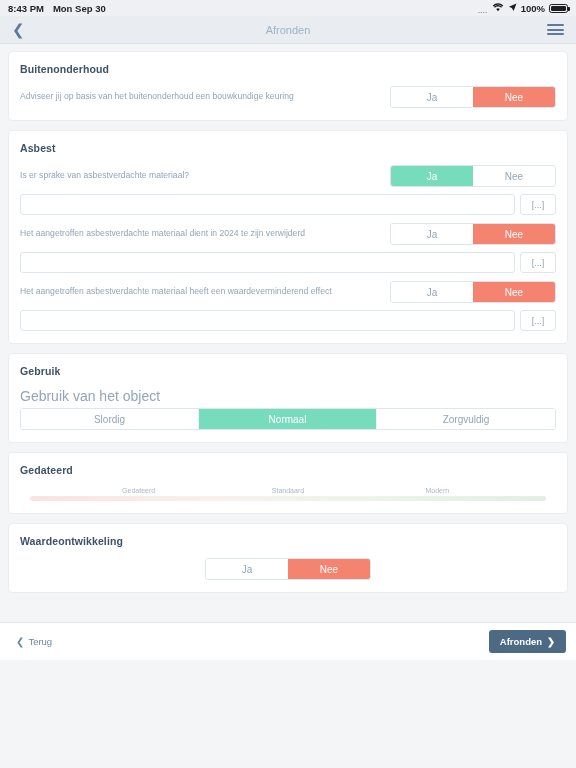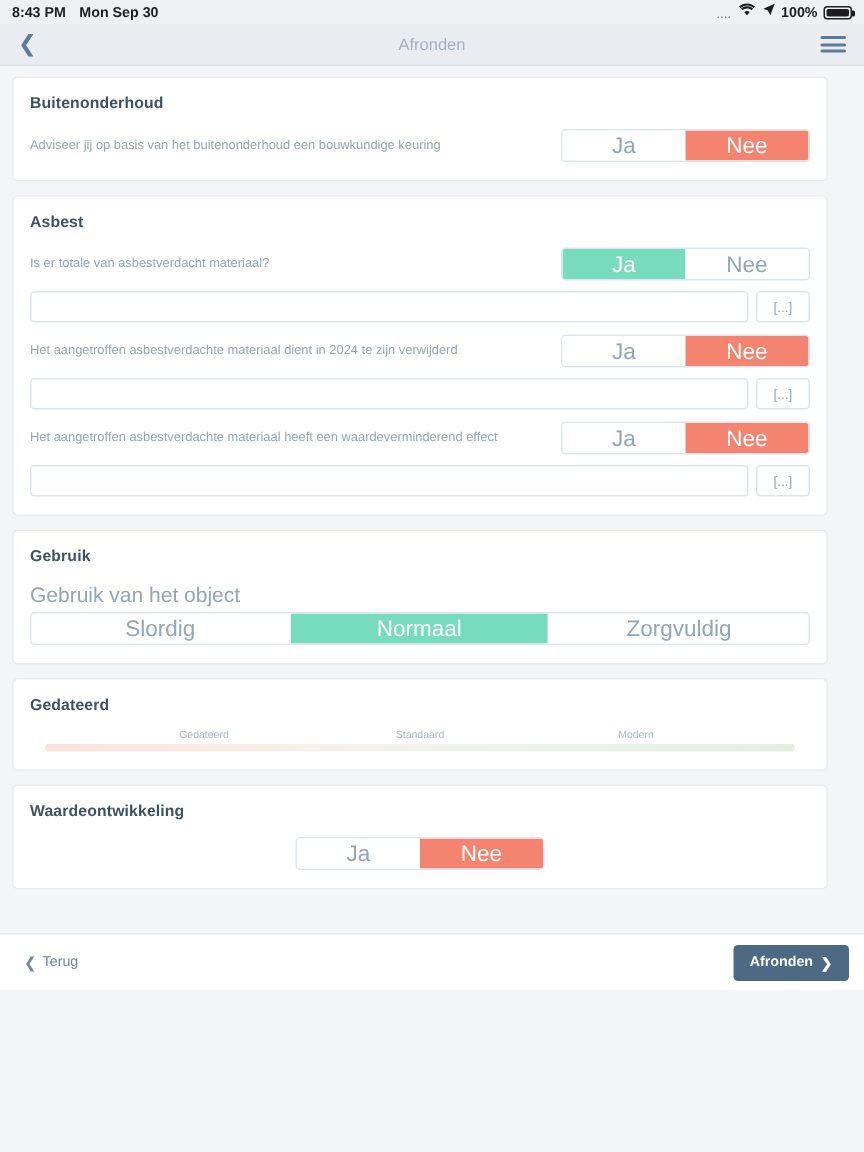--- a/index.html
+++ b/index.html
@@ -80,21 +80,21 @@
     gap: 2.5px;
     cursor: pointer;
     z-index: 2;
   }
   .nav-menu span { display:block; width: 17px; height: 2px; background: #5c7a99; border-radius: 1px; }
 
   
   .content {
     flex: 1 1 auto;
     overflow: hidden;
-    padding: 7px 24px 0 8px;
+    padding: 7px 8px 0 8px;
     background: #f4f5f7;
   }
 
   .card {
     background: #ffffff;
     border-radius: 4px;
     border: 1px solid #eaecef;
     margin-bottom: 9px;
     padding: 11px 11px 12px 11px;
   }
@@ -129,21 +129,21 @@
     border-radius: 3px;
     overflow: hidden;
     border: 1px solid #dde6ef;
     height: 22px;
   }
   .seg-item {
     flex: 1 1 50%;
     display: flex;
     align-items: center;
     justify-content: center;
-    font-size: 15px;
+    font-size: 10px;
     color: #93a5b6;
     background: #fff;
     cursor: pointer;
     user-select: none;
   }
   .seg-item.sel-green { background: #77dcbc; color: #ffffff; }
   .seg-item.sel-red   { background: #f4836f; color: #ffffff; }
 
   
   .input-row {
@@ -313,21 +313,21 @@
           <div class="seg-item">Ja</div>
           <div class="seg-item sel-red">Nee</div>
         </div>
       </div>
     </div>
 
     <div class="card">
       <div class="card-title">Asbest</div>
 
       <div class="q-row">
-        <div class="q-label">Is er totale van asbestverdacht materiaal?</div>
+        <div class="q-label">Is er sprake van asbestverdachte materiaal?</div>
         <div class="seg">
           <div class="seg-item sel-green">Ja</div>
           <div class="seg-item">Nee</div>
         </div>
       </div>
       <div class="input-row">
         <input class="txt-input" type="text" value="" placeholder="" style="">
         <div class="ellipsis-btn">[...]</div>
       </div>
 

